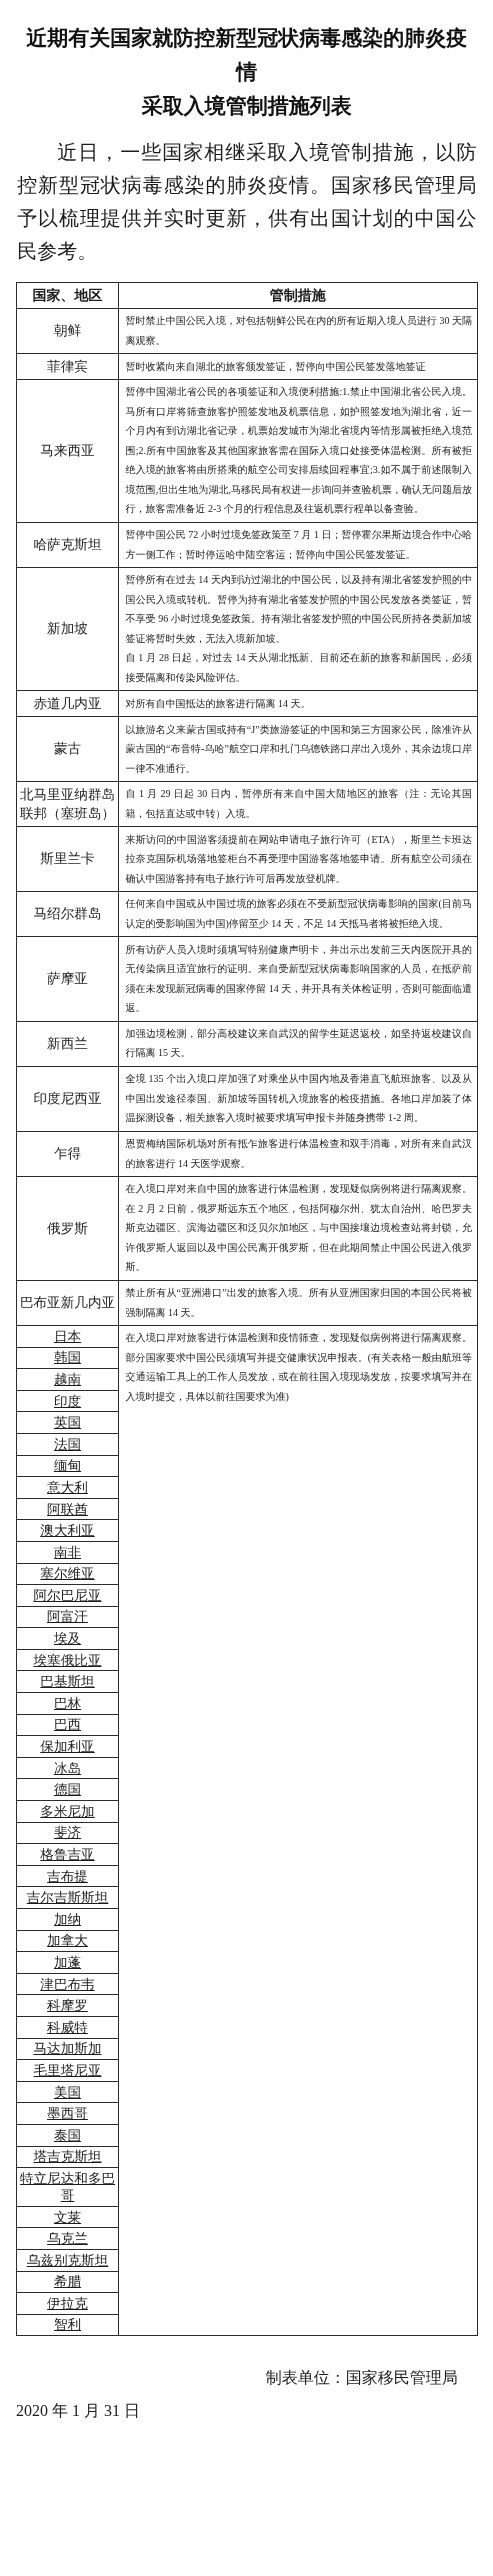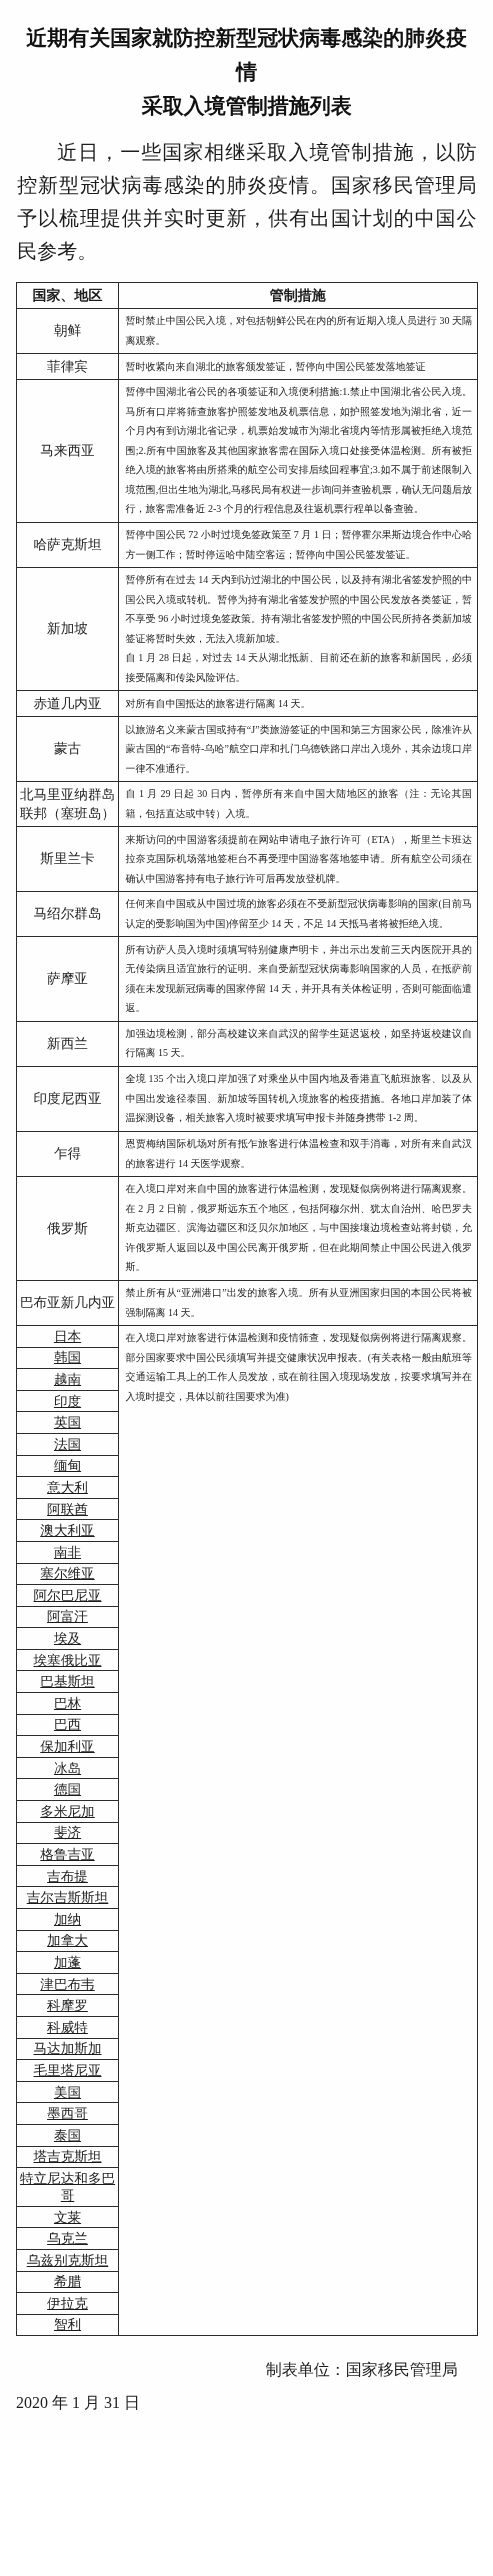--- a/index.html
+++ b/index.html
@@ -60,21 +60,21 @@
   }
   tr.group-row td.country-cell{
     line-height:17px;
     padding:1.8px 2.9px;
     text-decoration:underline;
   }
   td.group-measure{
     vertical-align:top;
   }
   .footer{
-    margin-top:17px;
+    margin-top:25px;
     font-size:16px;
     line-height:33px;
   }
   .footer-unit{ text-align:right; padding-right:20px; }
   .footer-date{ padding-right:50px; }
 </style>
 </head>
 <body>
 
 <div class="page">

